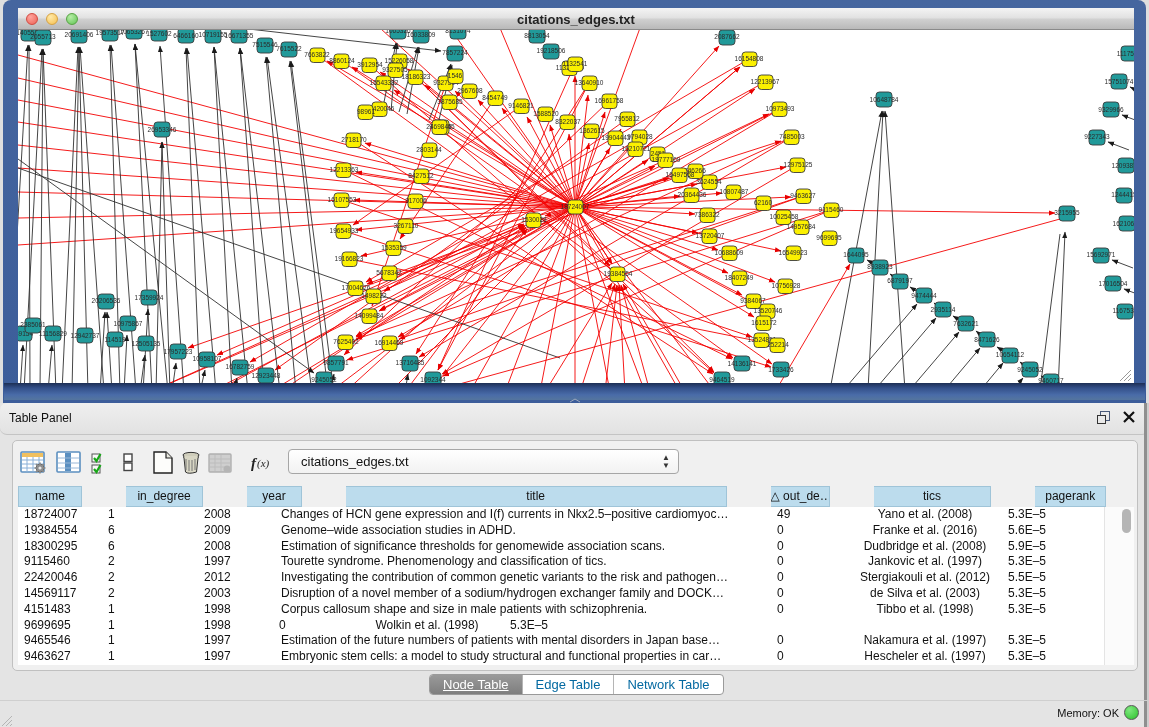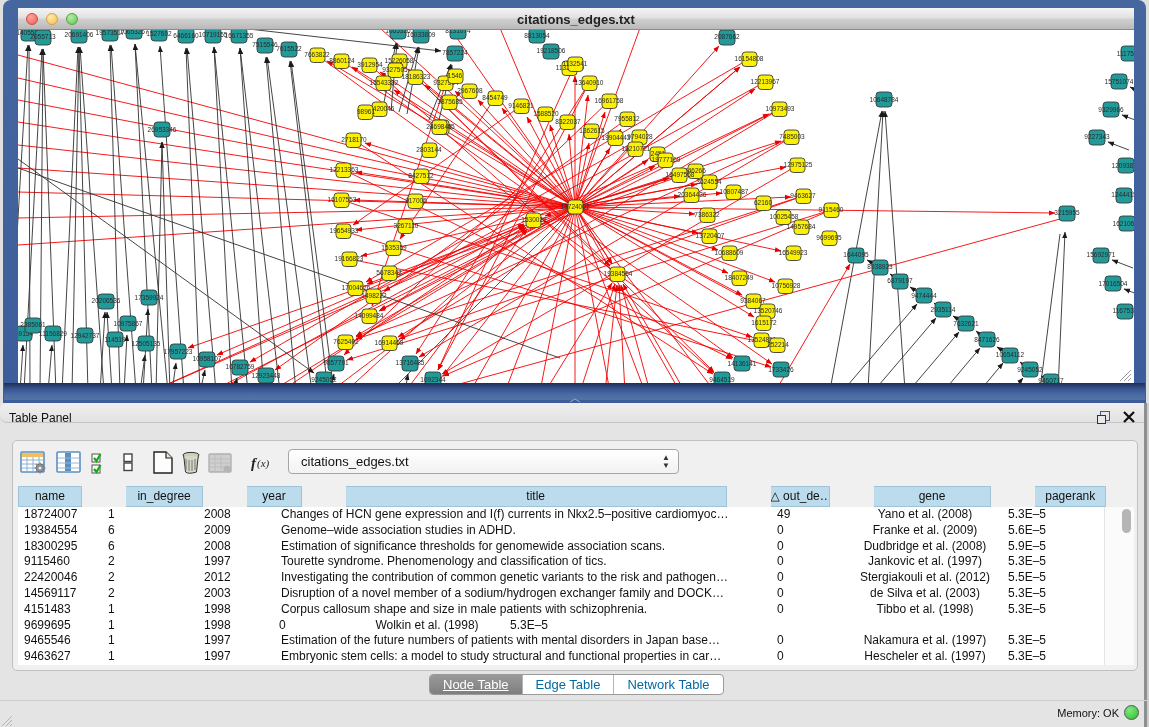--- a/index.html
+++ b/index.html
@@ -5,21 +5,21 @@
 
 #net { position:absolute; left:0; top:0; width:1149px; height:403px; }
 #net .frame { position:absolute; left:3px; top:0; width:1143px; height:403px; background:linear-gradient(180deg,#46669f,#3c5d9a); border-radius:8px 8px 0 0; }
 #net .titlebar { position:absolute; left:18px; top:8px; width:1116px; height:22px; background:linear-gradient(180deg,#f4f4f4 0%,#e2e2e2 45%,#cfcfcf 55%,#b9b9b9 100%); border-bottom:1px solid #8a8a8a; }
 #net .title { position:absolute; left:0; right:0; top:4px; text-align:center; font-size:13px; font-weight:bold; color:#222; }
 .tl { position:absolute; top:5px; width:12px; height:12px; border-radius:50%; }
 #net .canvas { position:absolute; left:18px; top:30px; width:1116px; height:353px; background:#fff; }
 .botband { position:absolute; left:4px; top:383px; width:1141px; height:17px; background:linear-gradient(180deg,#1d2f55 0%,#33508a 30%,#4a6ca8 70%,#54759e 100%); }
 
 #tp { position:absolute; left:0; top:403px; width:1149px; height:324px; background:#e4e4e4; }
-#tp .bar { position:absolute; left:0; top:0; width:1149px; height:20px; background:linear-gradient(180deg,#efefef,#e2e2e2); border-bottom:1px solid #c4c4c4;border-radius:7px; }
+#tp .bar { position:absolute; left:0; top:0; width:1149px; height:32px; background:linear-gradient(180deg,#efefef,#e2e2e2); border-bottom:1px solid #c4c4c4;border-radius:7px; }
 #tp .bar .t { position:absolute; left:9px; top:8px; font-size:12px; color:#111; }
 #tp .cont { position:absolute; left:12px; top:37px; width:1126px; height:231px; background:#f0f0f0; border:1px solid #c0c0c0; border-radius:5px; }
 .ticons { position:absolute; left:6px; top:9px; height:26px; }
 .combo { position:absolute; left:275px; top:8px; width:391px; height:25px; background:linear-gradient(180deg,#fff,#f2f2f2); border:1px solid #a6a6a6; border-radius:4px; font-size:13px; color:#111; line-height:23px; padding-left:12px; }
 .combo .ar { position:absolute; right:8px; top:4px; font-size:8px; color:#333; line-height:8px; text-align:center; }
 .thead { position:absolute; left:5px; top:45px; width:1088px; height:21px; display:flex; font-size:12px; color:#111;gap:44px; }
 .thead div { background:#bcdced; border:1px solid #9fc4d8; border-left:none; text-align:center; line-height:19px; overflow:hidden; white-space:nowrap; }
 .thead div:first-child { border-left:1px solid #9fc4d8; }
 .tbody { position:absolute; left:5px; top:66px; width:1088px; height:158px; background:#fff; font-size:12px; color:#111; overflow:hidden; }
 .tr { display:flex; height:15.8px; line-height:15.8px; white-space:nowrap; }
@@ -597,40 +597,40 @@
         <text x="238" y="17" font-size="11" font-style="italic" font-family="Liberation Serif, serif" fill="#222">(x)</text>
       </svg>
     </div>
     <div class="combo">citations_edges.txt<div class="ar">▲<br>▼</div></div>
     <div class="thead">
       <div style="width:83px">name</div>
       <div style="width:101px">in_degree</div>
       <div style="width:71px">year</div>
       <div style="width:498px">title</div>
       <div style="width:77px">△ out_de…</div>
-      <div style="width:154px">gene</div>
+      <div style="width:154px">tics</div>
       <div style="width:92px">pagerank</div>
     </div>
     <div class="tbody">
 <div class="tr">
           <div class="c0">18724007</div>
           <div class="c1">1</div>
           <div class="c2">2008</div>
           <div class="c3">Changes of HCN gene expression and I(f) currents in Nkx2.5–positive cardiomyoc…</div>
           <div class="c4">49</div>
           <div class="c5">Yano et al. (2008)</div>
           <div class="c6">5.3E–5</div>
         </div>
 <div class="tr">
           <div class="c0">19384554</div>
           <div class="c1">6</div>
           <div class="c2">2009</div>
           <div class="c3">Genome–wide association studies in ADHD.</div>
           <div class="c4">0</div>
-          <div class="c5">Franke et al. (2009)</div>
+          <div class="c5">Franke et al. (2016)</div>
           <div class="c6">5.6E–5</div>
         </div>
 <div class="tr">
           <div class="c0">18300295</div>
           <div class="c1">6</div>
           <div class="c2">2008</div>
           <div class="c3">Estimation of significance thresholds for genomewide association scans.</div>
           <div class="c4">0</div>
           <div class="c5">Dudbridge et al. (2008)</div>
           <div class="c6">5.9E–5</div>

